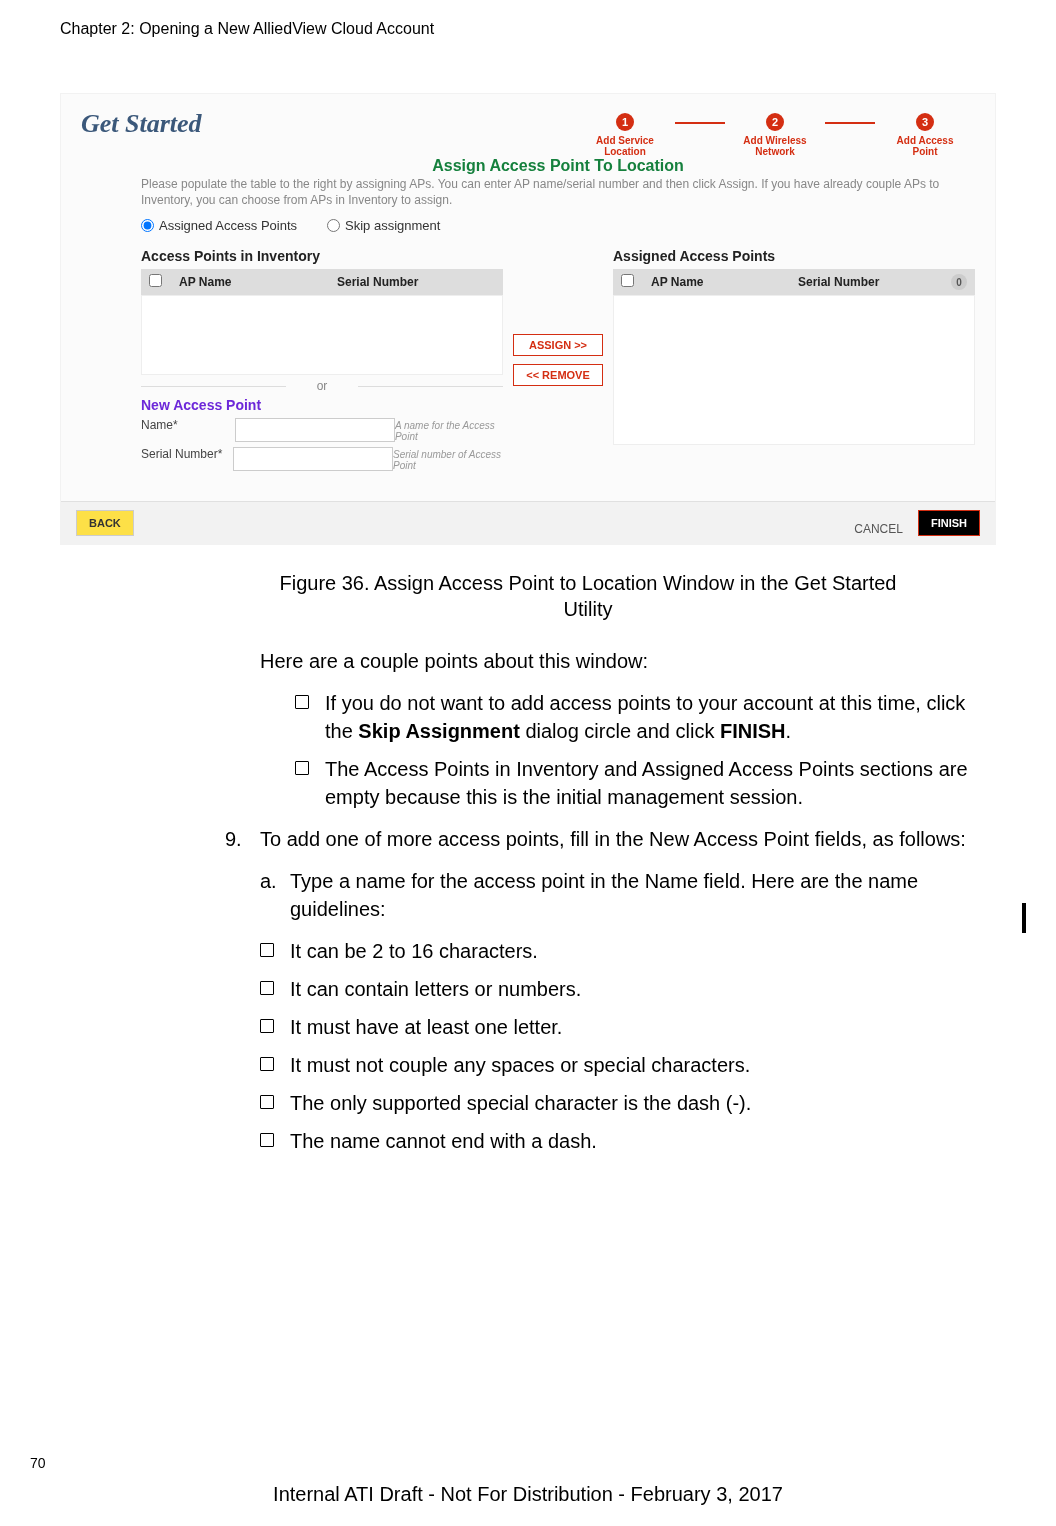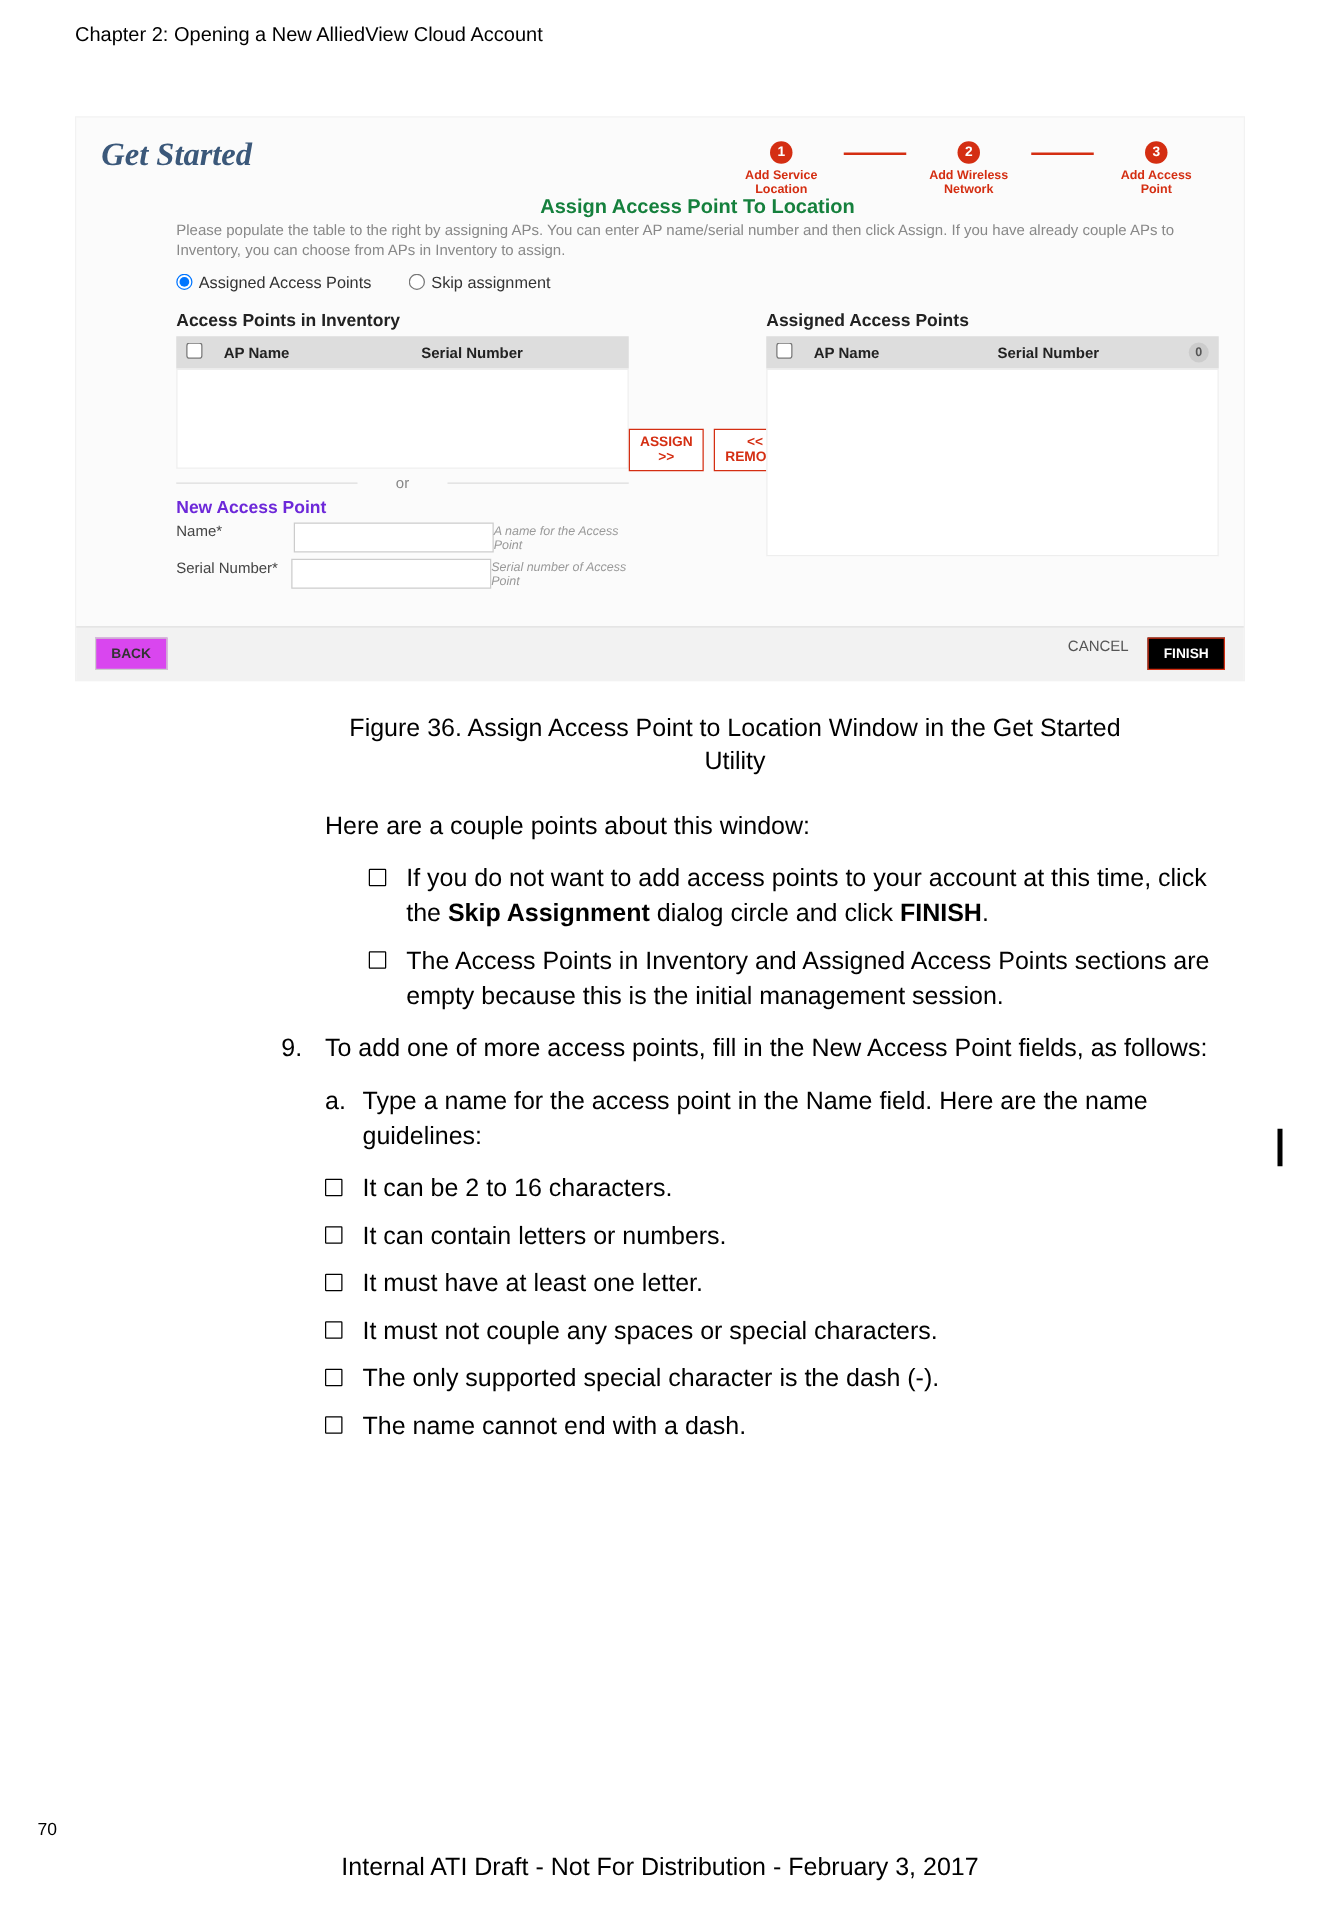--- a/index.html
+++ b/index.html
@@ -97,21 +97,21 @@
     font-size: 13px;
   }
   .radio-row label { display: flex; align-items: center; gap: 5px; color: #333; }
   .panel-area {
     display: flex;
     gap: 0;
     margin-top: 15px;
     align-items: stretch;
   }
   .left-panel, .right-panel { flex: 1; }
-  .mid-panel { width: 110px; display: flex; flex-direction: row; justify-content: flex-start; align-items: center; gap: 8px; }
+  .mid-panel { width: 110px; display: flex; flex-direction: column; justify-content: center; align-items: center; gap: 8px; }
   .panel-title { font-size: 14px; font-weight: bold; color: #222; margin-bottom: 5px; }
   .table-head {
     background: #ddd;
     display: flex;
     align-items: center;
     padding: 5px 8px;
     font-size: 12px;
     font-weight: bold;
     color: #222;
   }
@@ -176,29 +176,29 @@
   .footer-bar {
     margin-top: 30px;
     background: #f2f2f2;
     border-top: 1px solid #e0e0e0;
     padding: 8px 15px;
     display: flex;
     justify-content: space-between;
     align-items: center;
   }
   .back-btn {
-    background: #d946ef;
+    background: #fde047;
     border: 1px solid #ccc;
     color: #333;
     font-size: 11px;
     font-weight: bold;
     padding: 6px 12px;
     cursor: pointer;
   }
-  .right-btns { display: flex; align-items: flex-start; gap: 15px; }
+  .right-btns { display: flex; align-items: flex-end; gap: 15px; }
   .cancel-btn {
     background: transparent;
     border: none;
     color: #555;
     font-size: 12px;
     cursor: pointer;
   }
   .finish-btn {
     background: #000;
     border: 1px solid #d42e12;

